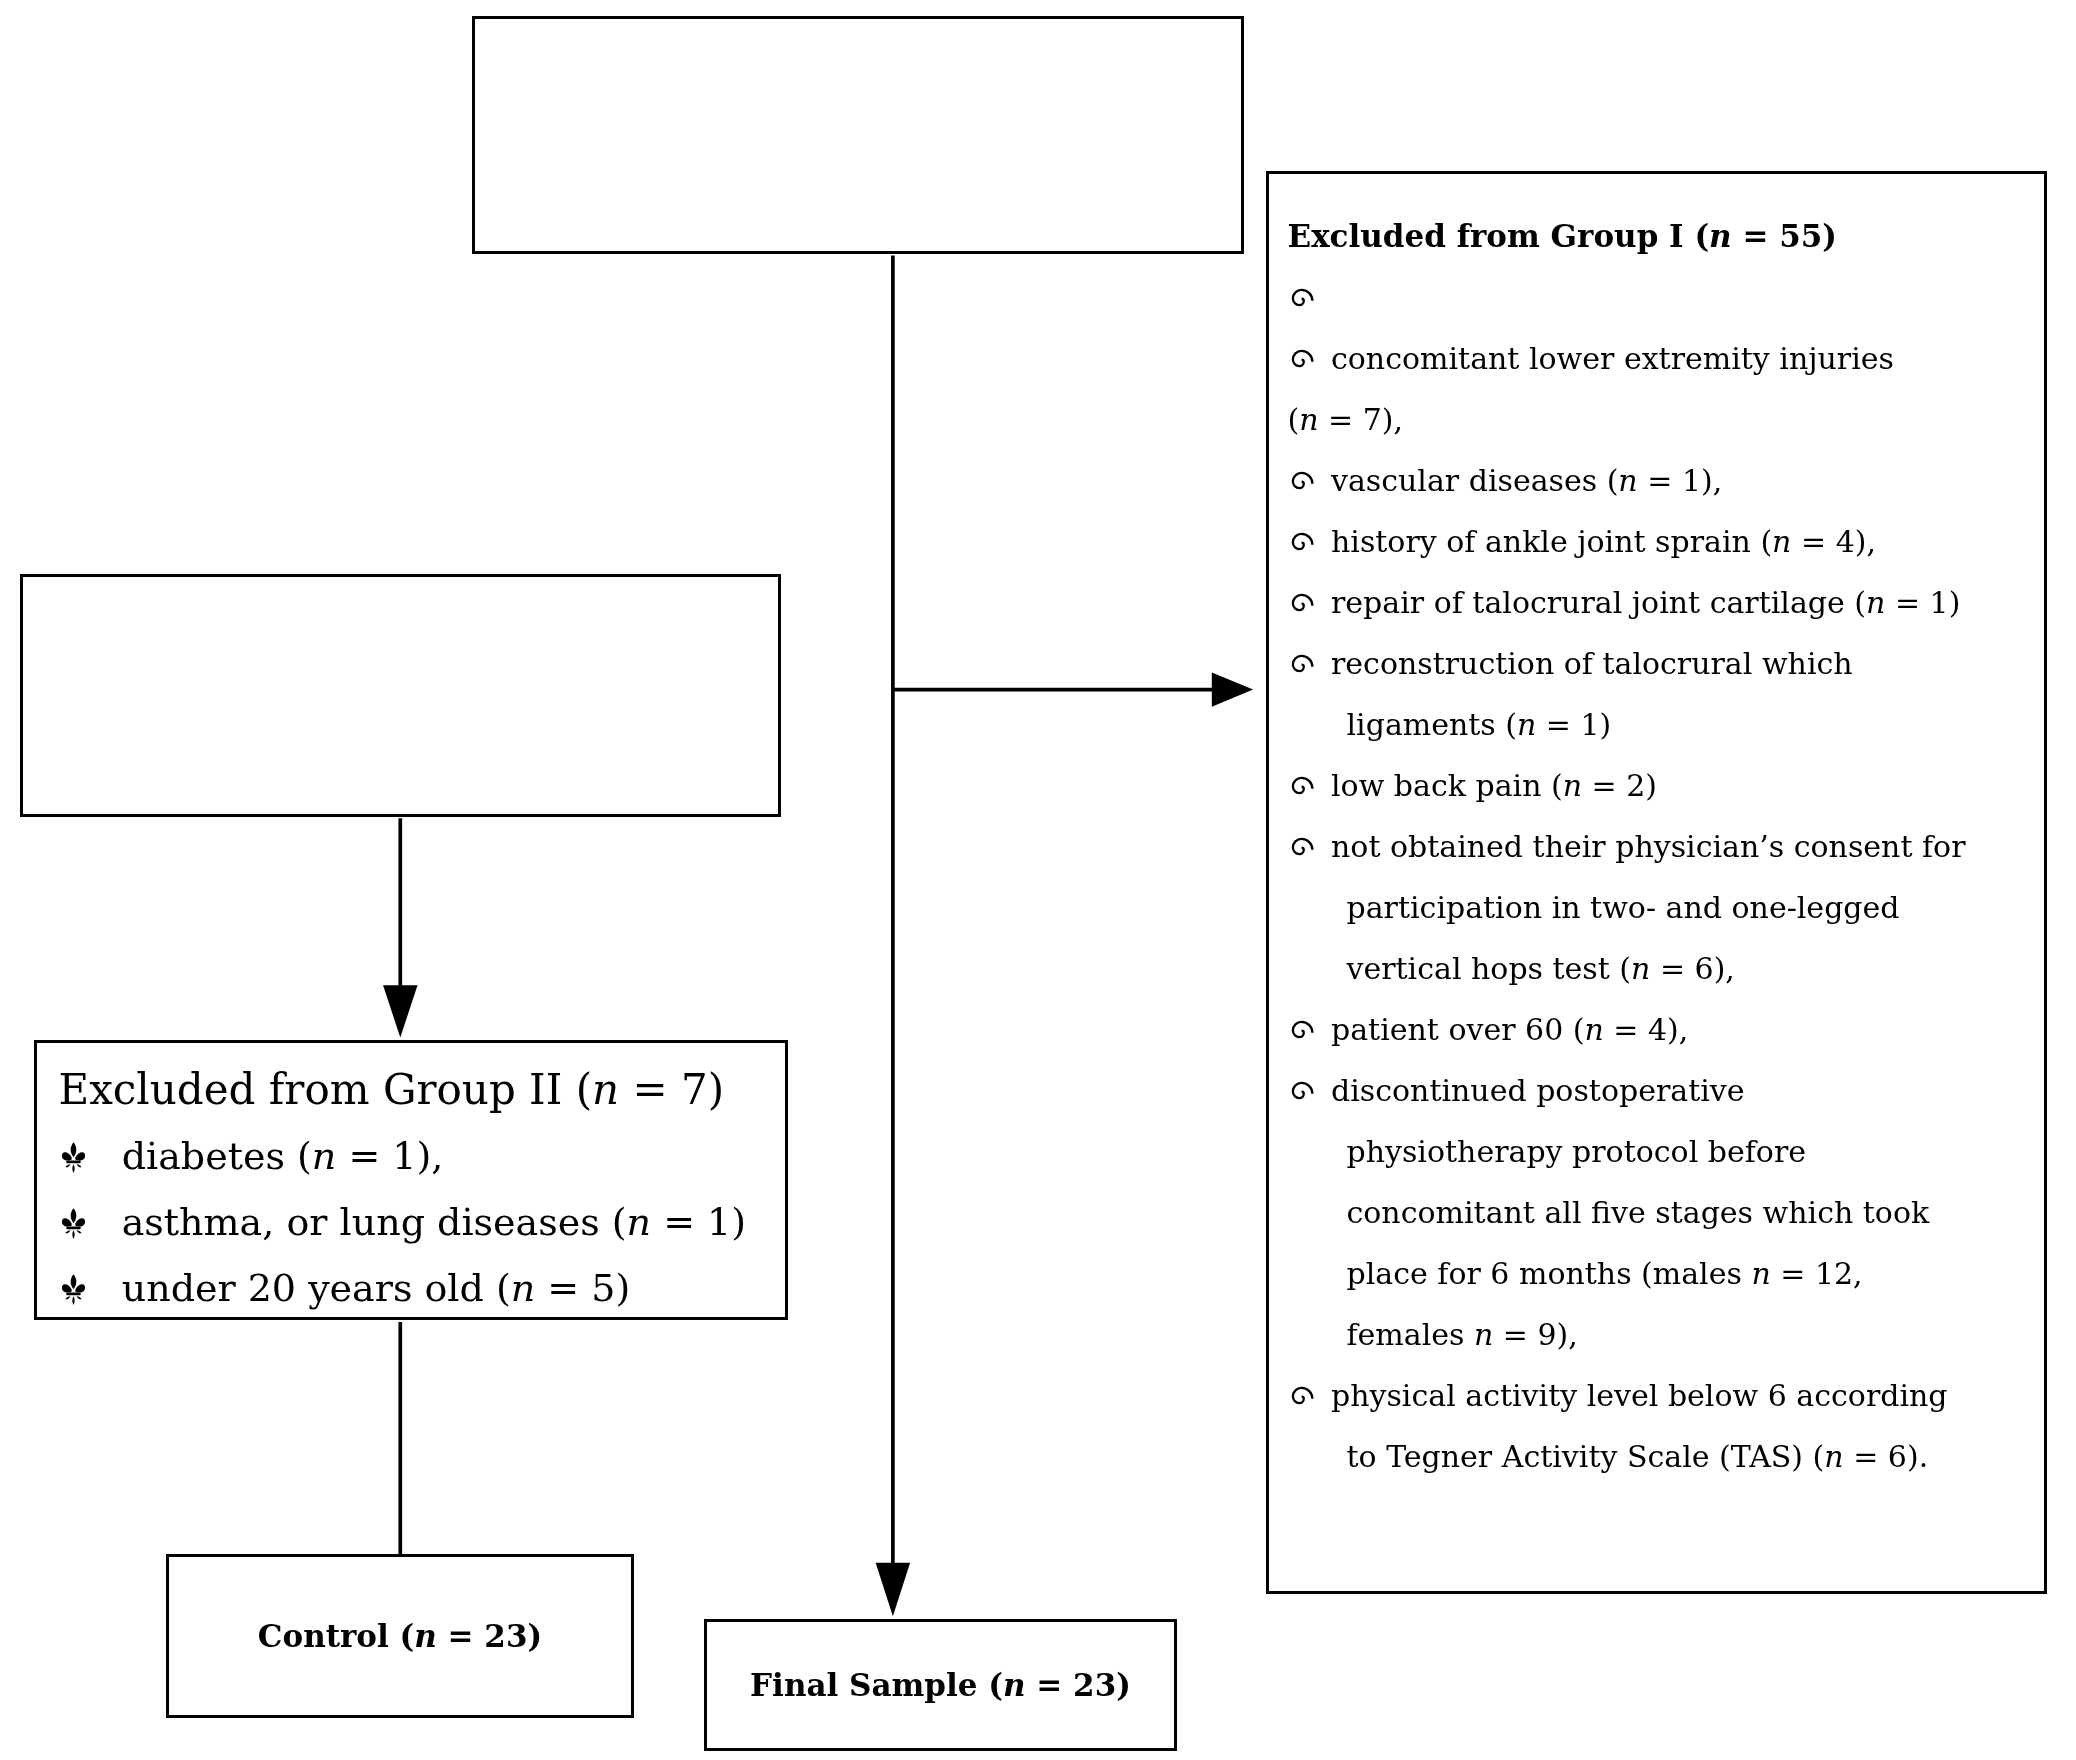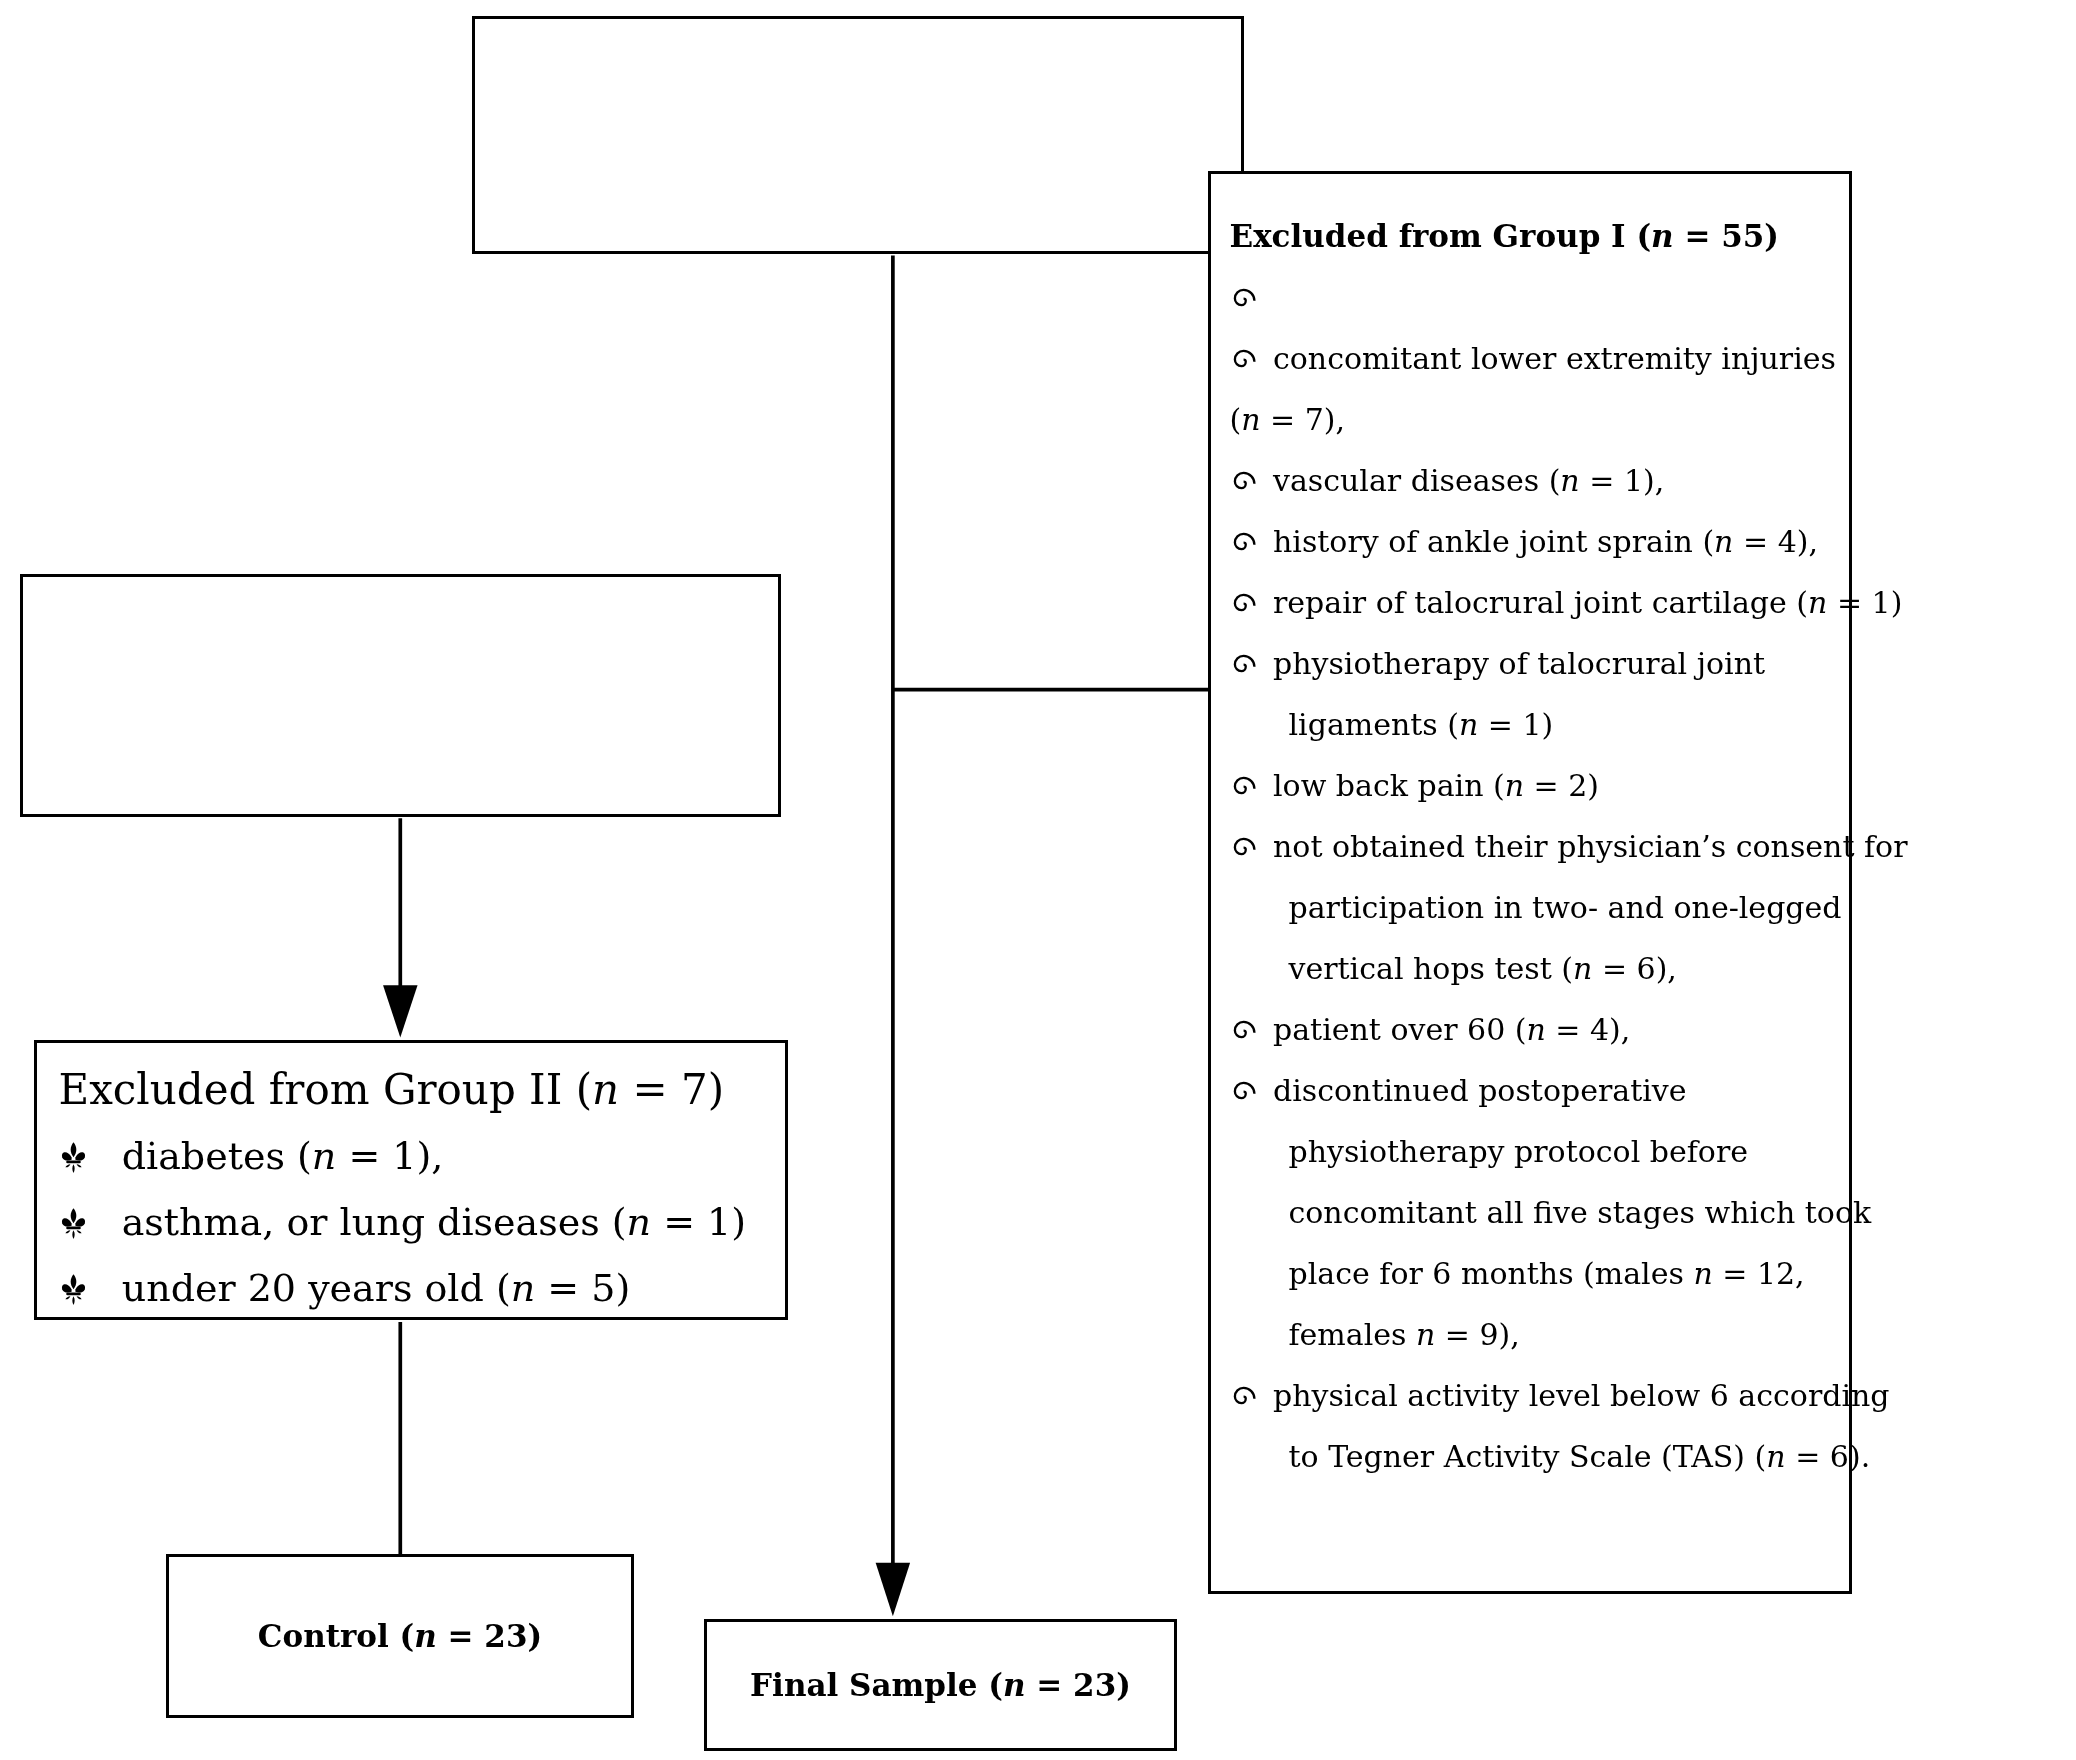--- a/index.html
+++ b/index.html
@@ -29,21 +29,21 @@
     font-weight:bold;
     font-size:31px;
     line-height:58px;
     white-space:nowrap;
   }
   .box-top{left:472px;top:16px;width:772px;height:238px;}
   .box-left{left:20.3px;top:574px;width:761px;height:243px;}
   .box-control{left:166px;top:1554px;width:468px;height:164px;}
   .box-final{left:704px;top:1619px;width:473px;height:132px;}
   .box-right{
-    left:1208px;top:171px;width:644px;height:1423px;
+    left:1266px;top:171px;width:781px;height:1423px;
     padding:32px 12.3px 0 18.5px;
   }
   .box-excl2{
     left:34px;top:1040px;width:754px;height:280px;
     padding:13.5px 12.3px 0 21.5px;
   }
   .xtitle{
     font-weight:bold;
     font-size:31px;
     line-height:61px;
@@ -140,21 +140,21 @@
             </svg></span><span class="xtext">history of ankle joint sprain (<i>n</i> = 4),</span>
         </div>
         <div class="xline">
           <span class="bullet"><svg viewBox="4 4 17 17" width="24.6" height="24.6">
               <path d="M12 12 a1.5,1.5 0 0 1 1.5,1.5 a3,3 0 0 1 -3,3 a4.5,4.5 0 0 1 -4.5,-4.5 a6,6 0 0 1 6,-6 a7.5,7.5 0 0 1 7.5,7.5" fill="none" stroke="#000" stroke-width="1.6"></path>
             </svg></span><span class="xtext">repair of talocrural joint cartilage (<i>n</i> = 1)</span>
         </div>
         <div class="xline">
           <span class="bullet"><svg viewBox="4 4 17 17" width="24.6" height="24.6">
               <path d="M12 12 a1.5,1.5 0 0 1 1.5,1.5 a3,3 0 0 1 -3,3 a4.5,4.5 0 0 1 -4.5,-4.5 a6,6 0 0 1 6,-6 a7.5,7.5 0 0 1 7.5,7.5" fill="none" stroke="#000" stroke-width="1.6"></path>
-            </svg></span><span class="xtext">physiotherapy of talocrural joint</span>
+            </svg></span><span class="xtext">reconstruction of talocrural which</span>
         </div>
         <div class="xline wrap">
           <span class="xtext">ligaments (<i>n</i> = 1)</span>
         </div>
         <div class="xline">
           <span class="bullet"><svg viewBox="4 4 17 17" width="24.6" height="24.6">
               <path d="M12 12 a1.5,1.5 0 0 1 1.5,1.5 a3,3 0 0 1 -3,3 a4.5,4.5 0 0 1 -4.5,-4.5 a6,6 0 0 1 6,-6 a7.5,7.5 0 0 1 7.5,7.5" fill="none" stroke="#000" stroke-width="1.6"></path>
             </svg></span><span class="xtext">low back pain (<i>n</i> = 2)</span>
         </div>
         <div class="xline">

